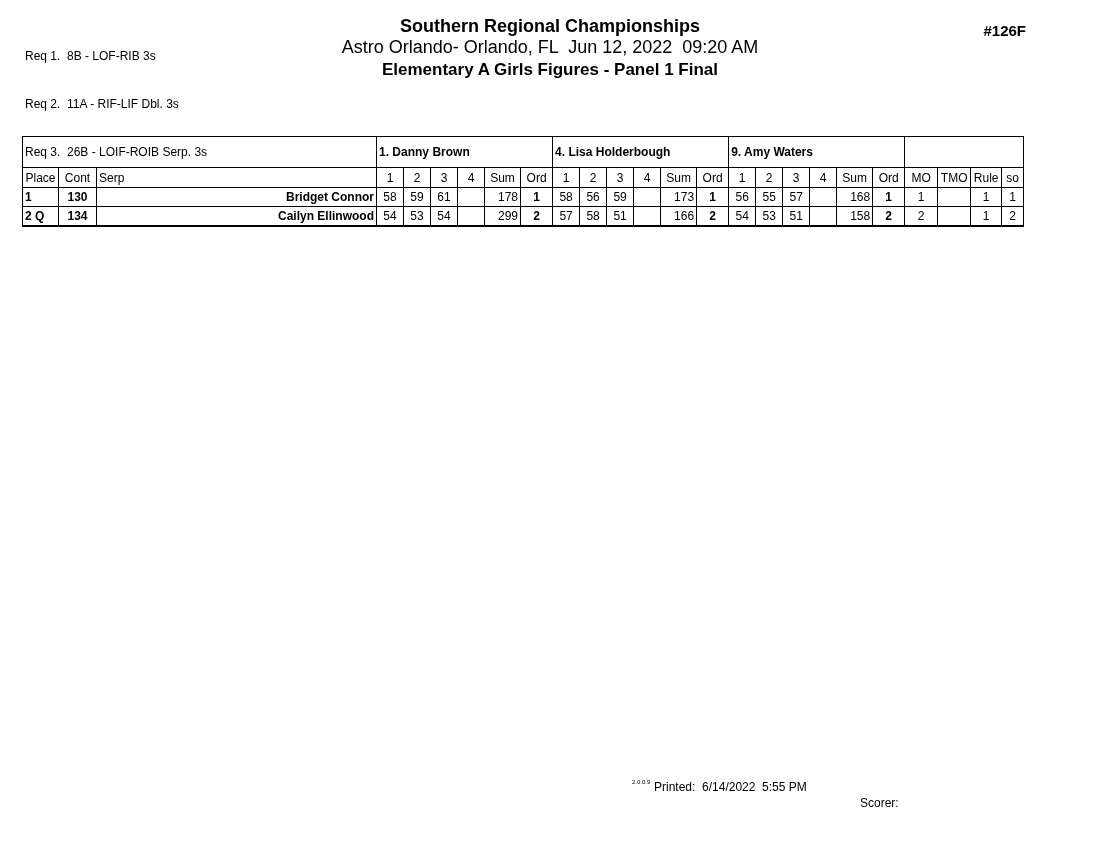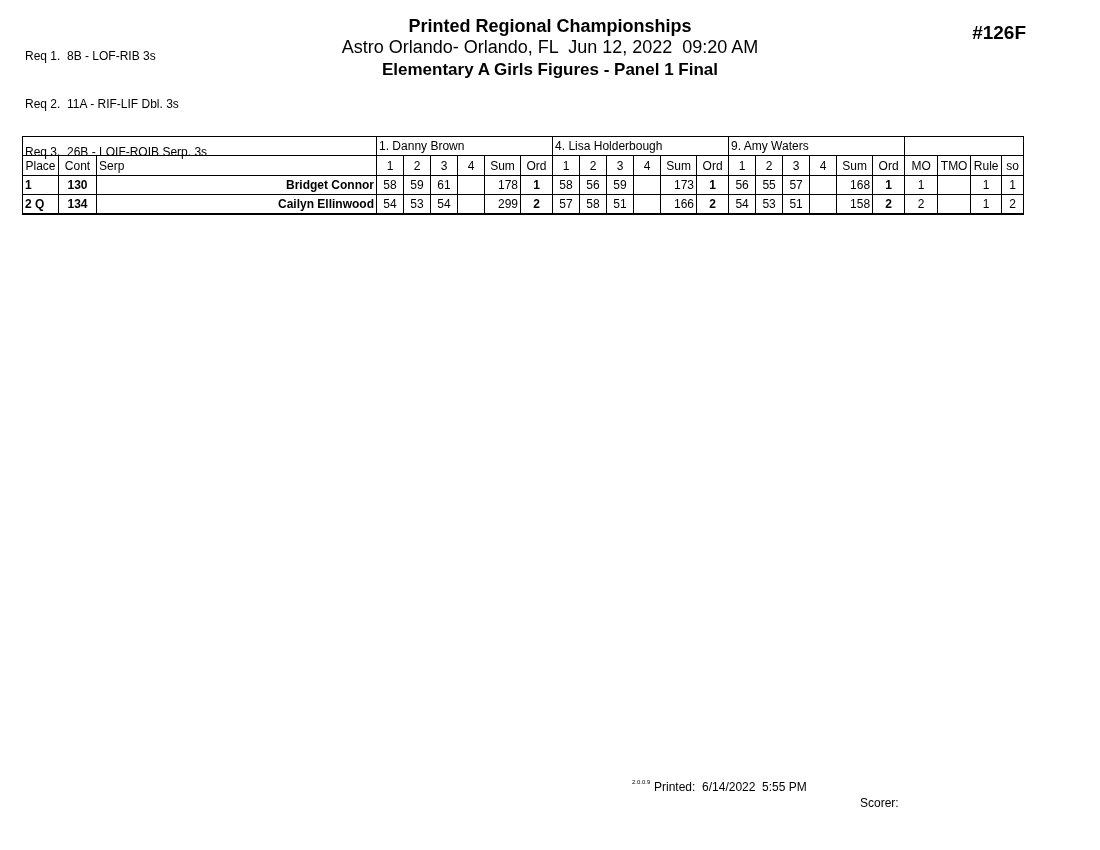--- a/index.html
+++ b/index.html
@@ -23,37 +23,37 @@
     position: absolute; left: 0; right: 0; top: 15px;
     text-align: center;
   }
   .h-title   { font-size: 18px; font-weight: bold; line-height: 22px; white-space: pre; }
   .h-venue   { font-size: 18px; line-height: 21px; white-space: pre; }
   .h-event   { font-size: 17px; font-weight: bold; line-height: 24px; white-space: pre; }
   .h-report  { font-size: 17px; line-height: 23px; white-space: pre; }
 
   .event-number {
     position: absolute; right: 74px; top: 22px;
-    font-size: 19px; font-weight: bold;
+    font-size: 15px; font-weight: bold;
   }
 
   
   table.results {
     position: absolute; left: 22px; top: 136px;
     border-collapse: collapse; table-layout: fixed; width: 1001px;
   }
   table.results td {
     border: 1px solid #000;
     font-size: 12px;
     padding: 0 2px;
     overflow: hidden;
     white-space: nowrap;
     vertical-align: middle;
   }
-  tr.judge-row td { height: 19px; }
+  tr.judge-row td { height: 31px; font-weight: bold; }
   tr.head-row  td { height: 20px; }
   tr.data-row  td { height: 19px; }
 
   td.nob { border: none; }
   td.jbox { font-size: 11px; text-align: left; padding-left: 4px; white-space: pre; }
 
   td.hd { text-align: center; font-weight: normal; }
   td.hd-name { text-align: left; padding-left: 6px; }
 
   td.ordc { border-left: 3px solid #000; border-right: 3px solid #000; text-align: center; }
@@ -84,21 +84,21 @@
 </head>
 <body>
 
 <div class="req-block">
   <div>Req 1.  8B - LOF-RIB 3s</div>
   <div>Req 2.  11A - RIF-LIF Dbl. 3s</div>
   <div>Req 3.  26B - LOIF-ROIB Serp. 3s</div>
 </div>
 
 <div class="header-block">
-  <div class="h-title">Printed Regional Championships</div>
+  <div class="h-title">Southern Regional Championships</div>
   <div class="h-venue">Astro Orlando- Orlando, FL  Jun 12, 2022  09:20 AM</div>
   <div class="h-event">Elementary A Girls Figures - Panel 1 Final</div>
 </div>
 
 <div class="event-number">#126F</div>
 
 <table class="results">
   <colgroup>
     <col style="width:36px">
       <col style="width:38px">

